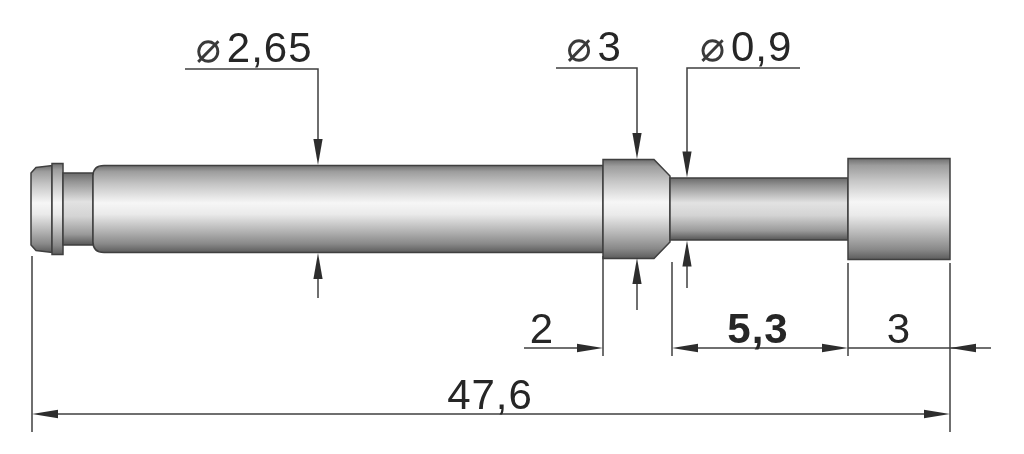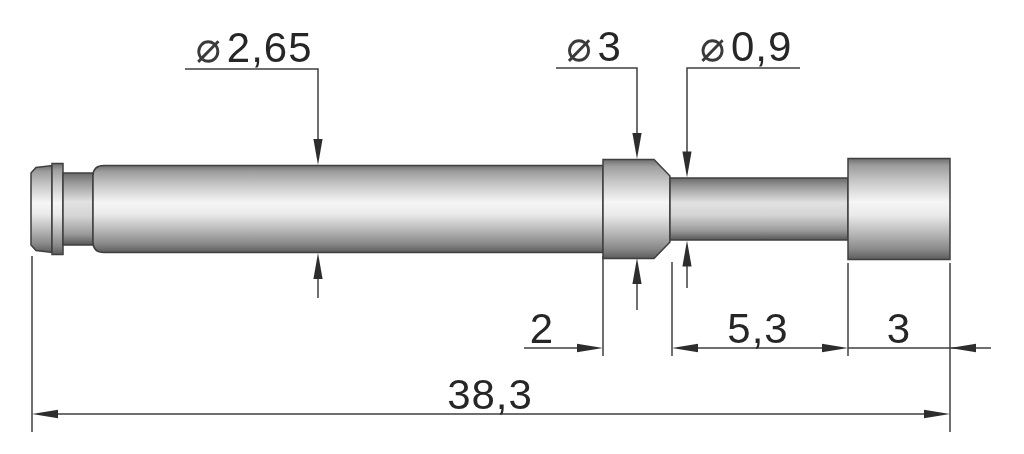--- a/index.html
+++ b/index.html
@@ -124,19 +124,19 @@
   <div class="dim-label" style="left:594px;top:26px;">
     <span class="dia-symbol">⌀</span><span>3</span>
   </div>
 
   <div class="dim-label" style="left:746px;top:26px;">
     <span class="dia-symbol">⌀</span><span>0,9</span>
   </div>
 
   <div class="dim-label" style="left:542px;top:308px;">2</div>
 
-  <div class="dim-label" style="left:758px;top:308px;">5,3</div>
+  <div class="dim-label" style="left:758px;top:308px;font-weight:bold;">5,3</div>
 
   <div class="dim-label" style="left:899px;top:308px;">3</div>
 
-  <div class="dim-label" style="left:490px;top:374px;">38,3</div>
+  <div class="dim-label" style="left:490px;top:374px;">47,6</div>
 
 </div>
 
 </body></html>

